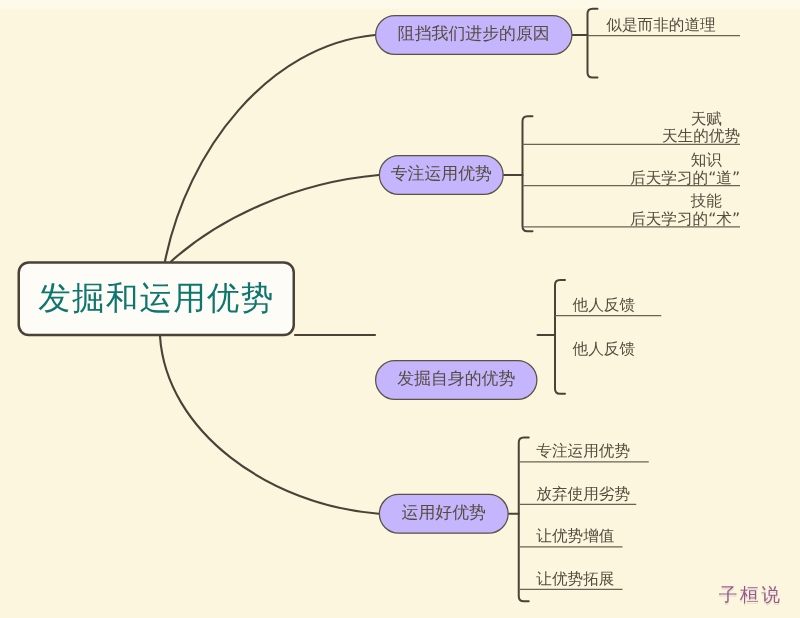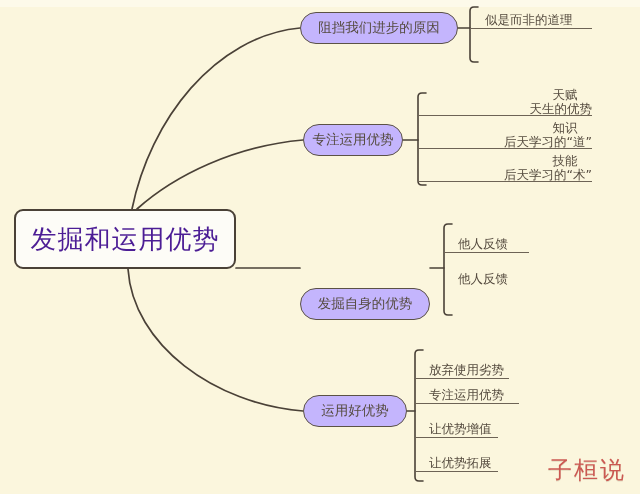--- a/index.html
+++ b/index.html
@@ -42,21 +42,21 @@
     background: #fdfcf7;
     border: 2.2px solid #4a4137;
     border-radius: 9px;
     display: flex;
     align-items: center;
     justify-content: center;
     box-sizing: border-box;
   }
   .root-node .root-label {
     font-size: 26px;
-    color: #4c1d95;
+    color: #0f766e;
     letter-spacing: 1px;
     line-height: 1;
     white-space: nowrap;
   }
   
   .branch-node {
     position: absolute;
     background: #c4b5fd;
     border: 1.3px solid #5b5246;
     border-radius: 999px;
@@ -123,22 +123,22 @@
   #leaf-group-3 .leaf-row { padding-left: 14px; width: 100px; height: 25px; }
   #leaf-group-3 .r0 { width: 104px; }
   #leaf-group-3 .r1 { width: 94px;  margin-top: 9px; }
   #leaf-group-3 .r2 { width: 83px;  margin-top: 9px; }
   #leaf-group-3 .r3 { width: 83px;  margin-top: 9px; }
   
   .watermark {
     position: absolute;
     right: 14px;
     bottom: 8px;
-    font-size: 24px;
-    color: #b91c1c;
+    font-size: 15px;
+    color: #701a75;
     opacity: 0.72;
     letter-spacing: 2px;
     text-shadow: 0 1px 0 rgba(180,170,140,0.45);
     white-space: nowrap;
   }
 </style>
 </head>
 <body>
 
 <div id="mindmap">
@@ -211,26 +211,26 @@
   <div class="leaf-group" id="leaf-group-2">
     <div class="leaf-row r1">
       <span class="leaf-text">他人反馈</span>
     </div>
     <div class="leaf-row r2">
       <span class="leaf-text">他人反馈</span>
     </div>
   </div>
 
   <div class="leaf-group" id="leaf-group-3">
+    <div class="leaf-row r0">
+      <span class="leaf-text">专注运用优势</span>
+    </div>
     <div class="leaf-row r1">
       <span class="leaf-text">放弃使用劣势</span>
     </div>
-    <div class="leaf-row r0">
-      <span class="leaf-text">专注运用优势</span>
-    </div>
     <div class="leaf-row r2">
       <span class="leaf-text">让优势增值</span>
     </div>
     <div class="leaf-row r3">
       <span class="leaf-text">让优势拓展</span>
     </div>
   </div>
 
   <div class="watermark">子桓说</div>
 

